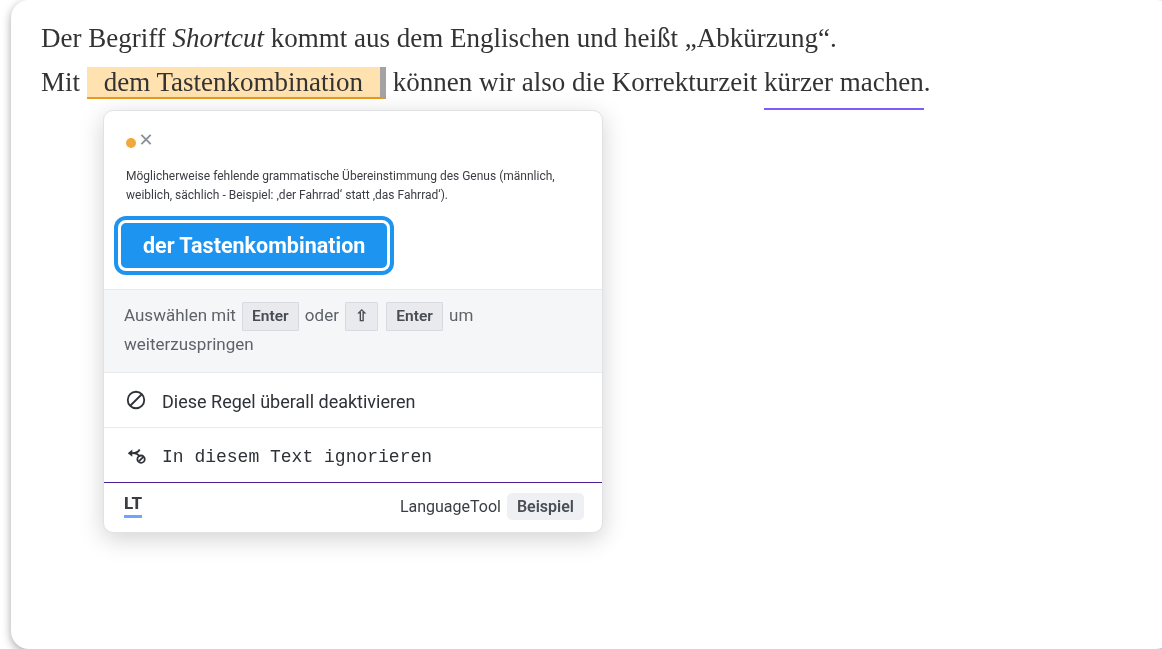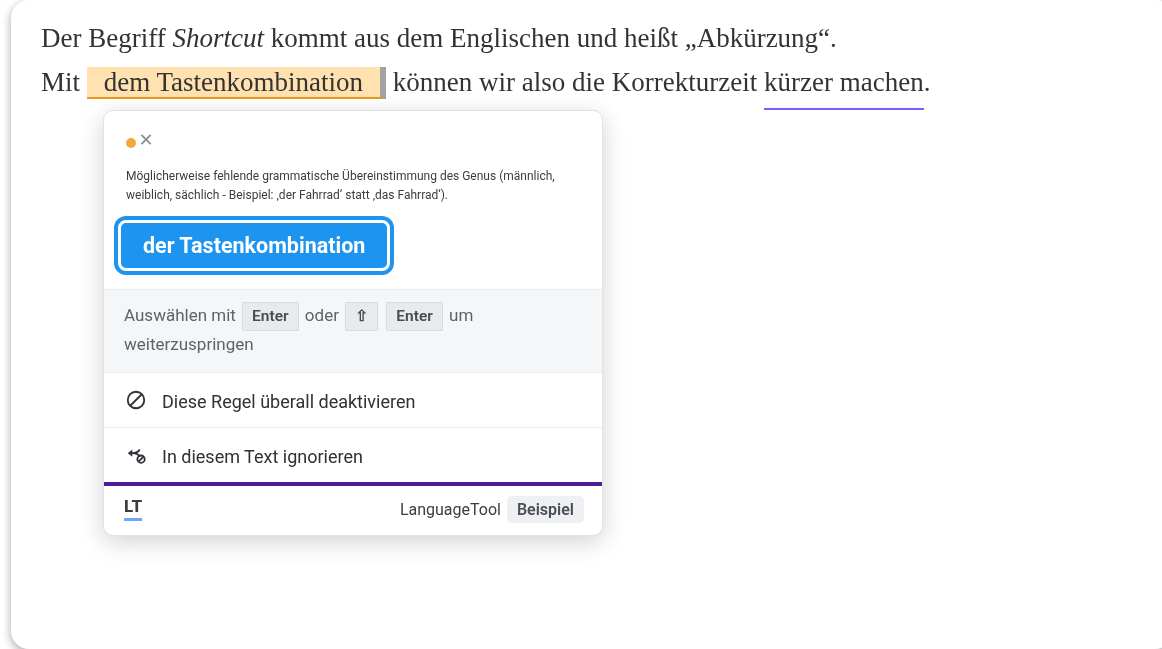--- a/index.html
+++ b/index.html
@@ -191,21 +191,21 @@
     </div>
     <div class="action-row">
       <span class="icon-cell">
         <svg width="22" height="22" viewBox="0 0 24 24" fill="none" stroke="#2e3136" stroke-width="2">
           <circle cx="12" cy="12" r="9"></circle>
           <line x1="6" y1="18" x2="18" y2="6"></line>
         </svg>
       </span>
       <span>Diese Regel überall deaktivieren</span>
     </div>
-    <div class="action-row" style="border-bottom:4px solid #4c1d95;">
+    <div class="action-row" style="border-bottom:1px solid #4c1d95;font-family:Liberation Mono, monospace;">
       <span class="icon-cell">
         <svg width="22" height="22" viewBox="0 0 24 24" fill="none" stroke="#2e3136" stroke-width="2">
           <path d="M3 10 L8 6 L8 14 Z" fill="#2e3136" stroke="none"></path>
           <path d="M8 10 Q14 10 16 6"></path>
           <path d="M8 10 Q14 10 16 14"></path>
           <circle cx="17.5" cy="16.5" r="4"></circle>
           <line x1="15" y1="19" x2="20" y2="14"></line>
         </svg>
       </span>
       <span>In diesem Text ignorieren</span>

